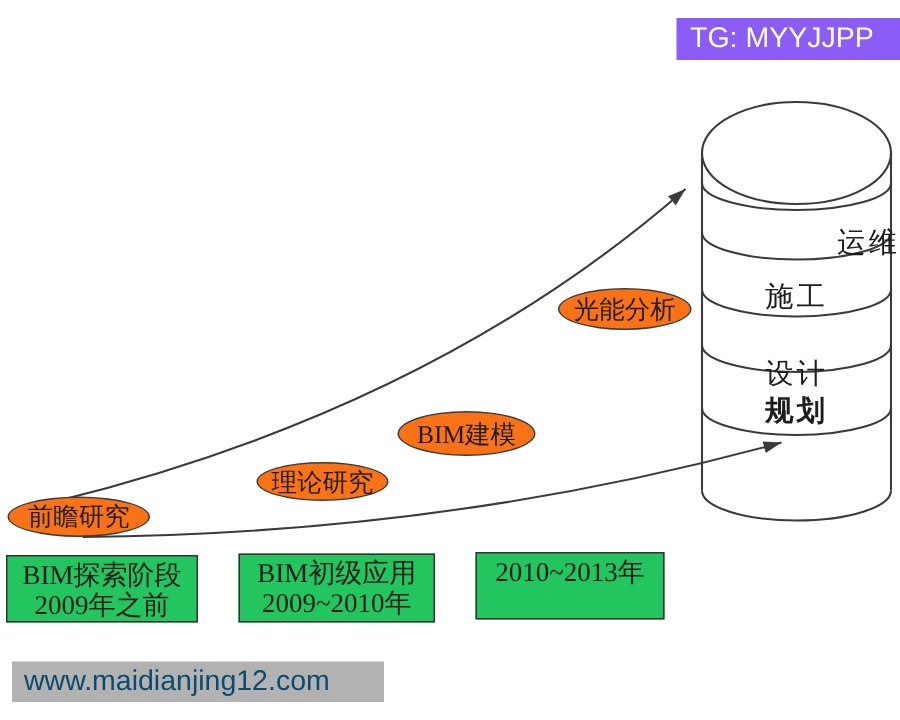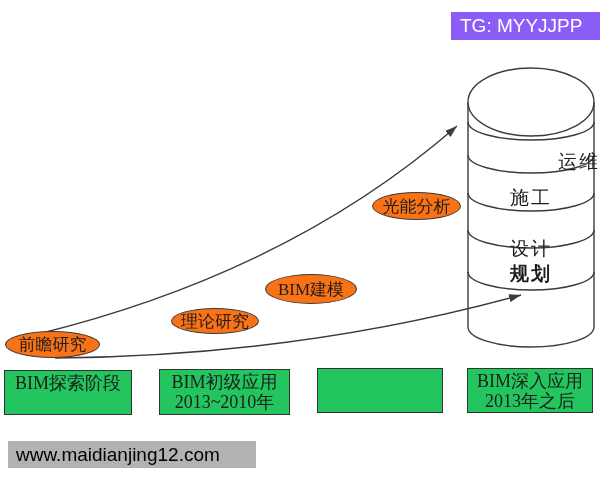--- a/index.html
+++ b/index.html
@@ -44,21 +44,21 @@
 
   
   #badge{
     position:absolute;left:451px;top:12px;width:149px;height:28px;
     background:#8b5cf6;color:#ffffff;font-size:19px;line-height:28px;
     padding-left:9px;box-sizing:border-box;
     font-family:"Liberation Sans","DejaVu Sans",sans-serif;white-space:nowrap;
   }
   #bottom-bar{
     position:absolute;left:8px;top:441px;width:248px;height:27px;
-    background:#b2b2b2;color:#000000;font-size:19px;line-height:27px;
+    background:#b2b2b2;color:#0c4a6e;font-size:19px;line-height:27px;
     padding-left:8px;box-sizing:border-box;
     font-family:"Liberation Sans","DejaVu Sans",sans-serif;white-space:nowrap;
   }
 </style>
 </head>
 <body>
 
 <div id="stage">
 
   <svg id="diagram-svg" viewBox="0 0 600 480" xmlns="http://www.w3.org/2000/svg">
@@ -99,28 +99,26 @@
     <span>光能分析</span>
   </div>
 
   <div class="cyl-label" id="cyl-label-0">运维</div>
   <div class="cyl-label" id="cyl-label-1">施工</div>
   <div class="cyl-label" id="cyl-label-2">设计</div>
   <div class="cyl-label" id="cyl-label-3">规划</div>
 
   <div class="stage-box" id="stage-box-0">
     <div>BIM探索阶段</div>
+    <div>2009年之前</div>
   </div>
   <div class="stage-box" id="stage-box-1">
     <div>BIM初级应用</div>
-    <div>2013~2010年</div>
+    <div>2009~2010年</div>
   </div>
   <div class="stage-box" id="stage-box-2">
-  </div>
-  <div class="stage-box" id="stage-box-3">
-    <div>BIM深入应用</div>
-    <div>2013年之后</div>
+    <div>2010~2013年</div>
   </div>
 
   <div id="badge">TG: MYYJJPP</div>
   <div id="bottom-bar">www.maidianjing12.com</div>
 
 </div>
 
 </body></html>

